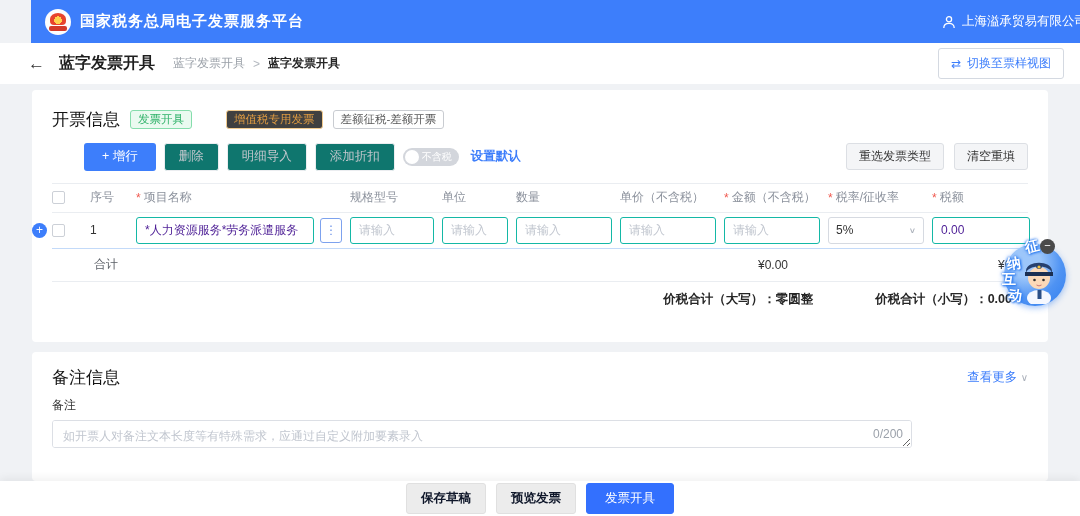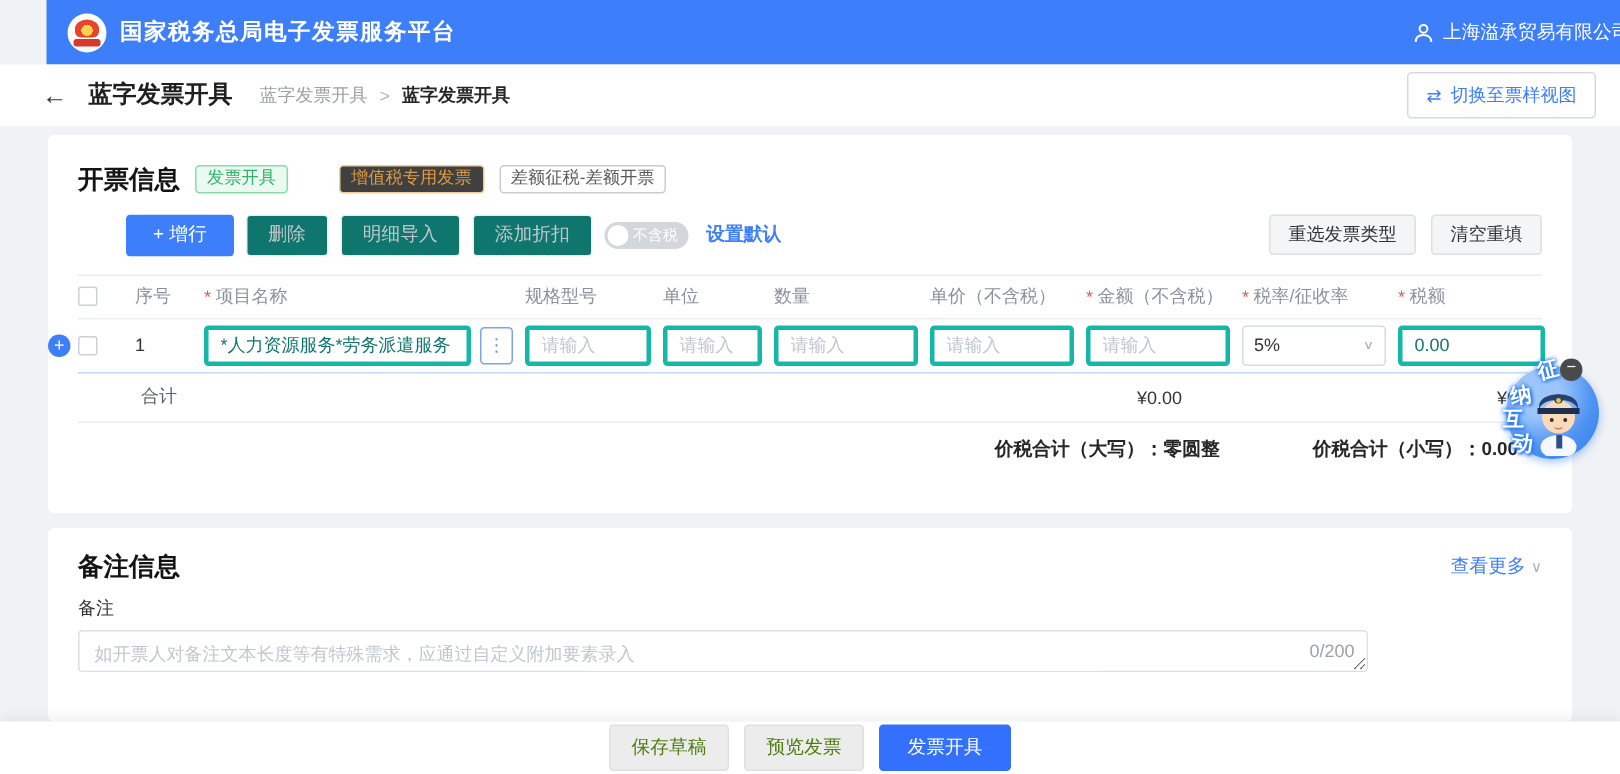--- a/index.html
+++ b/index.html
@@ -30,21 +30,21 @@
   .switch-view-btn { margin-left:auto; border:1px solid #d4d9e1; background:#fff; border-radius:3px;
     color:#3d7efb; font-size:12px; padding:6px 12px; display:flex; align-items:center; gap:6px; cursor:pointer; }
 
   
   .card { position:absolute; left:32px; width:1016px; background:#fff; border-radius:4px; }
   .card-invoice { top:90px; height:252px; padding:18px 20px 0 20px; }
   .card-remark { top:352px; height:129px; padding:14px 20px 0 20px; overflow:hidden; }
 
   
   .sec-title-row { display:flex; align-items:center; gap:10px; }
-  .sec-title { font-size:17px; font-weight:bold; color:#141414; }
+  .sec-title { font-size:17px; font-weight:normal; color:#141414; }
   .tag { font-size:11.5px; padding:3px 7px; border-radius:3px; border:1px solid; line-height:1; }
   .tag-green { color:#30b26a; background:#eafaf0; border-color:#85ddac; }
   .tag-orange { color:#de9b42; background:#404040; border-color:#f2cb8e;margin-left:24px; }
   .tag-gray { color:#595959; background:#fff; border-color:#c9ccd1; }
 
   
   .toolbar { margin-top:12px; display:flex; align-items:center;padding-left:32px; }
   .tb-left { display:flex; align-items:center; gap:8px; }
   .btn { border-radius:3px; font-size:12.5px; padding:6px 14px; cursor:pointer; border:1px solid transparent; line-height:1.1; }
   .btn-primary { background:#3d7efb; color:#fff; padding:6px 17px; }
@@ -69,21 +69,21 @@
   .c-name { width:206px; }
   .c-spec { width:84px; }
   .c-unit { width:66px; }
   .c-qty { width:96px; }
   .c-price { width:96px; }
   .c-amount { width:96px; }
   .c-rate { width:96px; }
   .c-tax { width:98px; margin-right:0; }
   .req { color:#f0594f; margin-right:3px; }
   .checkbox { width:13px; height:13px; border:1px solid #ccd0d7; border-radius:2px; background:#fff; cursor:pointer; }
-  .inp { width:100%; height:27px; border:3px solid #14b8a6; border-radius:3px; padding:0 8px; font-size:12px; color:#0f766e; }
+  .inp { width:100%; height:27px; border:1px solid #14b8a6; border-radius:3px; padding:0 8px; font-size:12px; color:#4c1d95; }
   .inp::placeholder { color:#c1c6cf; }
   .name-wrap { display:flex; gap:6px; width:100%; align-items:center; }
   .dots-btn { width:22px; height:25px; border:1px solid #7da2ee; border-radius:3px; background:#fff; color:#6d93e6;
     display:flex; align-items:center; justify-content:center; font-size:12px; cursor:pointer; flex:0 0 auto; }
   .select { width:100%; height:27px; border:1px solid #d6dae1; border-radius:3px; padding:0 7px;
     display:flex; align-items:center; justify-content:space-between; cursor:pointer; background:#fff; }
   .chev { color:#aab0ba; font-size:10px; transform:scaleY(.8); }
   .row-add { position:absolute; left:-20px; width:15px; height:15px; border-radius:50%; background:#3d7efb; color:#fff;
     display:flex; align-items:center; justify-content:center; font-size:12px; line-height:1; cursor:pointer; }
 
@@ -102,21 +102,21 @@
     font-size:12px; padding:7px 52px 4px 10px; color:#333; }
   .remark-textarea::placeholder { color:#c1c6cf; }
   .char-count { position:absolute; right:9px; top:7px; color:#9ba1aa; font-size:12px; }
   .people-row { display:flex; gap:16px; }
   .person-field { width:222px; }
 
   
   .footer-bar { position:absolute; left:0; top:481px; width:1080px; height:35px; background:#fff;
     box-shadow:0 -3px 8px rgba(0,0,0,.06); display:flex; align-items:center; justify-content:center; gap:10px; }
   .f-btn { border-radius:3px; font-size:12.5px; padding:6px 14px; cursor:pointer; }
-  .f-gray { background:#ececec; color:#4d7c0f; border:1px solid #e0e0e0; }
+  .f-gray { background:#ececec; color:#0f172a; border:1px solid #e0e0e0;font-weight:bold; }
   .f-blue { background:#3370fe; color:#fff; border:1px solid #3370fe; padding:6px 18px; }
 
   
   .minus-btn { position:absolute; left:1040px; top:239px; width:15px; height:15px; border-radius:50%;
     background:#4a4a4a; color:#fff; font-size:11px; line-height:13px; text-align:center; cursor:pointer; z-index:30; }
   .assist-widget { position:absolute; left:1001px; top:244px; width:64px; height:70px; z-index:25; cursor:pointer; }
   .assist-circle { position:absolute; left:3px; top:0; width:62px; height:62px; border-radius:50%;
     background:radial-gradient(circle at 35% 30%, #9cc6fa 0 25%, #4f93f3 60%, #2f7df0 100%);
     box-shadow:0 2px 6px rgba(47,125,240,.45); overflow:hidden; }
   .officer { position:absolute; left:14px; top:8px; }

